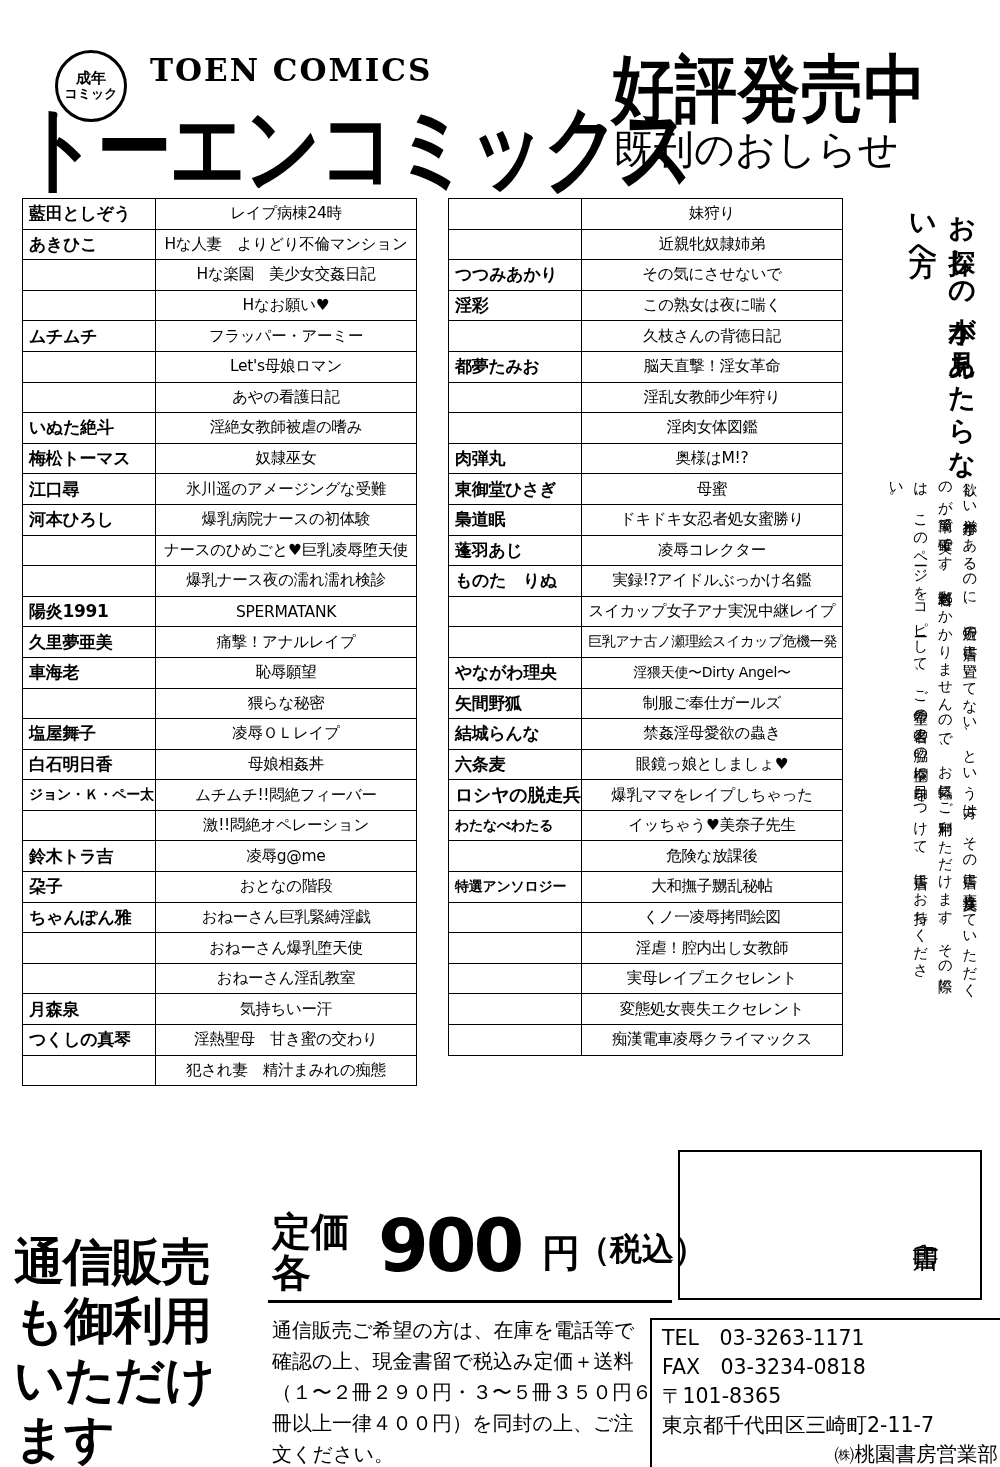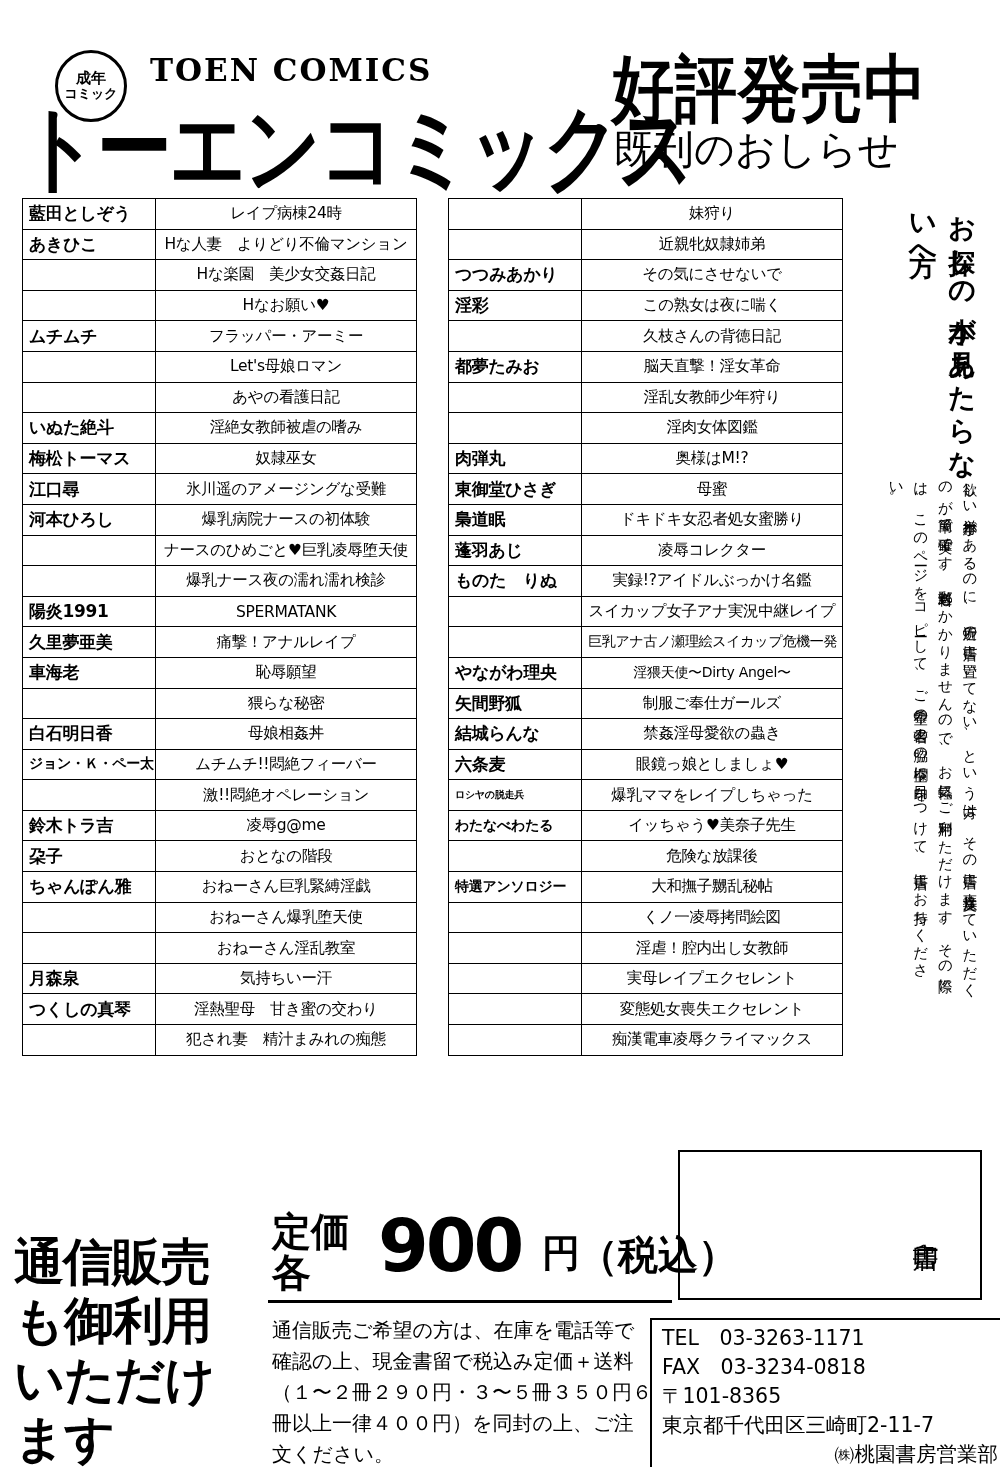--- a/index.html
+++ b/index.html
@@ -33,21 +33,21 @@
   .notice-head{position:absolute;right:18px;top:196px;height:290px;
                font-size:27px;font-weight:bold;letter-spacing:2px;line-height:1.45;}
   .notice-body{position:absolute;right:18px;top:472px;height:520px;
                font-size:14.5px;line-height:1.7;letter-spacing:1px;}
 
   
   .mail-title{position:absolute;left:14px;top:1233px;width:250px;font-size:50px;font-weight:bold;
               line-height:1.18;letter-spacing:-1px;}
   .price-teika{position:absolute;left:272px;top:1212px;font-size:39px;font-weight:bold;line-height:1.05;}
   .price-num{position:absolute;left:378px;top:1203px;font-size:73px;font-weight:bold;letter-spacing:-3px;}
-  .price-yen{position:absolute;left:585px;top:1228px;font-size:40px;font-weight:bold;}
+  .price-yen{position:absolute;left:585px;top:1228px;font-size:32px;font-weight:bold;}
   .price-tax{position:absolute;left:560px;top:1228px;font-size:38px;font-weight:bold;}
   .order-text{position:absolute;left:272px;top:1315px;width:380px;font-size:20px;line-height:1.55;letter-spacing:0px;}
 
   .stamp-box{position:absolute;left:678px;top:1150px;width:300px;height:146px;border:2px solid #000;}
   .stamp-text{position:absolute;right:40px;top:1175px;font-size:26px;line-height:1.5;text-align:center;}
 
   .contact{position:absolute;left:650px;top:1318px;width:336px;border:2px solid #000;padding:4px 8px 6px 10px;
            font-size:20.5px;line-height:1.42;}
   .contact .row{white-space:nowrap;}
   .contact .ind{text-align:right;}
@@ -134,20 +134,24 @@
         </tr>
         <tr>
           <td class="author">車海老</td>
           <td class="title">恥辱願望</td>
         </tr>
         <tr>
           <td class="author"></td>
           <td class="title">猥らな秘密</td>
         </tr>
         <tr>
+          <td class="author">塩屋舞子</td>
+          <td class="title">凌辱ＯＬレイプ</td>
+        </tr>
+        <tr>
           <td class="author">白石明日香</td>
           <td class="title">母娘相姦丼</td>
         </tr>
         <tr>
           <td class="author" style="font-size: 14px;">ジョン・Ｋ・ペー太</td>
           <td class="title">ムチムチ!!悶絶フィーバー</td>
         </tr>
         <tr>
           <td class="author"></td>
           <td class="title">激!!悶絶オペレーション</td>
@@ -259,21 +263,21 @@
         </tr>
         <tr>
           <td class="author">結城らんな</td>
           <td class="title">禁姦淫母愛欲の蟲き</td>
         </tr>
         <tr>
           <td class="author">六条麦</td>
           <td class="title">眼鏡っ娘としましょ♥</td>
         </tr>
         <tr>
-          <td class="author" style="font-size: 10px;">ロシヤの脱走兵</td>
+          <td class="author" style="font-size: 18px;">ロシヤの脱走兵</td>
           <td class="title">爆乳ママをレイプしちゃった</td>
         </tr>
         <tr>
           <td class="author" style="font-size: 14px;">わたなべわたる</td>
           <td class="title">イッちゃう♥美奈子先生</td>
         </tr>
         <tr>
           <td class="author"></td>
           <td class="title">危険な放課後</td>
         </tr>

